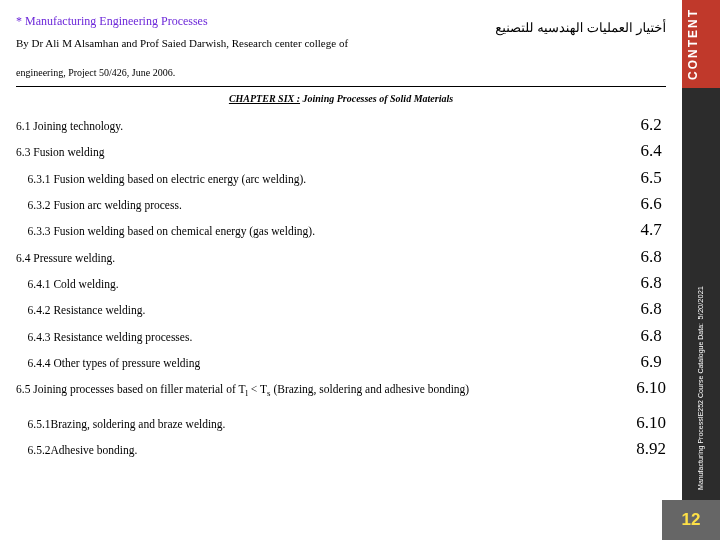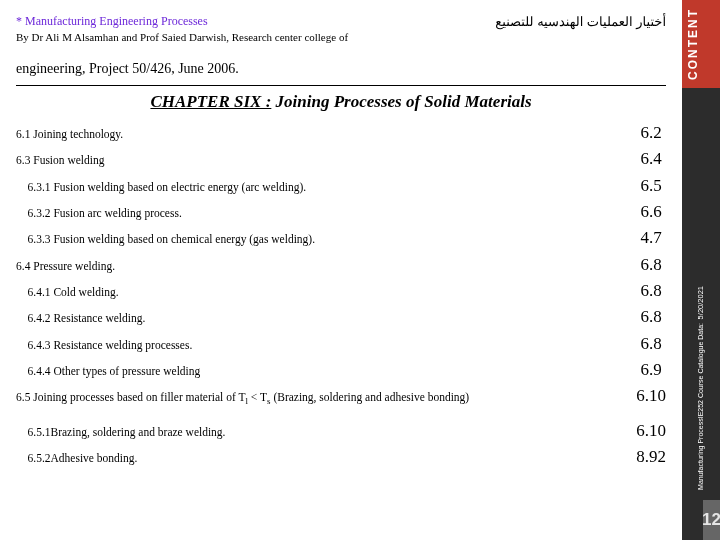--- a/index.html
+++ b/index.html
@@ -53,41 +53,42 @@
     .header-left {
       font-size: 12px;
       color: #6d28d9;
     }
 
     .header-arabic {
       font-size: 13px;
       direction: rtl;
       font-family: Arial, sans-serif;
       color: #000;
+      margin-top: 6px;
     }
 
     .header-subtitle {
       font-size: 11px;
       color: #000;
       margin-bottom: 18px;
     }
 
     .header-project {
-      font-size: 14px;
+      font-size: 10px;
       color: #000;
     }
 
     .divider-line {
       border: none;
       border-top: 1.5px solid #000;
       margin: 6px 0;
     }
 
     .chapter-title {
-      font-size: 17px;
+      font-size: 10px;
       font-weight: bold;
       font-style: italic;
       color: #000;
       margin-bottom: 8px;
       text-align: center;
     }
 
     .chapter-title .chapter-label {
       text-decoration: underline;
     }
@@ -280,24 +281,24 @@
         white-space: nowrap;
         margin-top: 2px;
         line-height: 1.3;
       ">Manufacturing ProcessIE252</span>
     </div>
 
     <div style="
       position: absolute;
       bottom: 0;
       right: 0;
-      width: 17px;
+      width: 58px;
       height: 40px;
       background: #666;
-      color: #e5e5e5;
+      color: #fde047;
       display: flex;
       align-items: center;
       justify-content: center;
       font-size: 17px;
       font-weight: bold;
       font-family: Arial, sans-serif;
     ">12</div>
   </div>
 </div>
 

